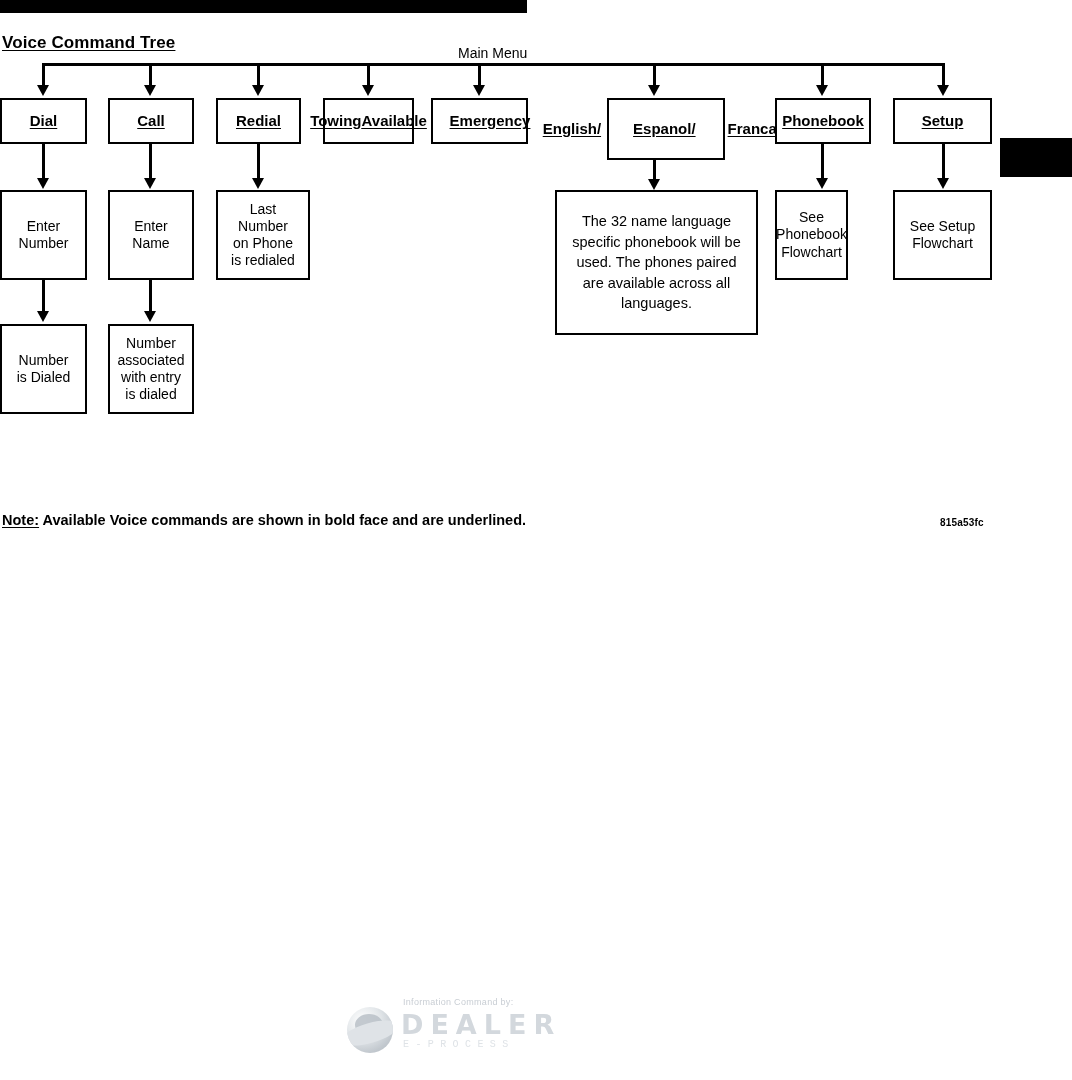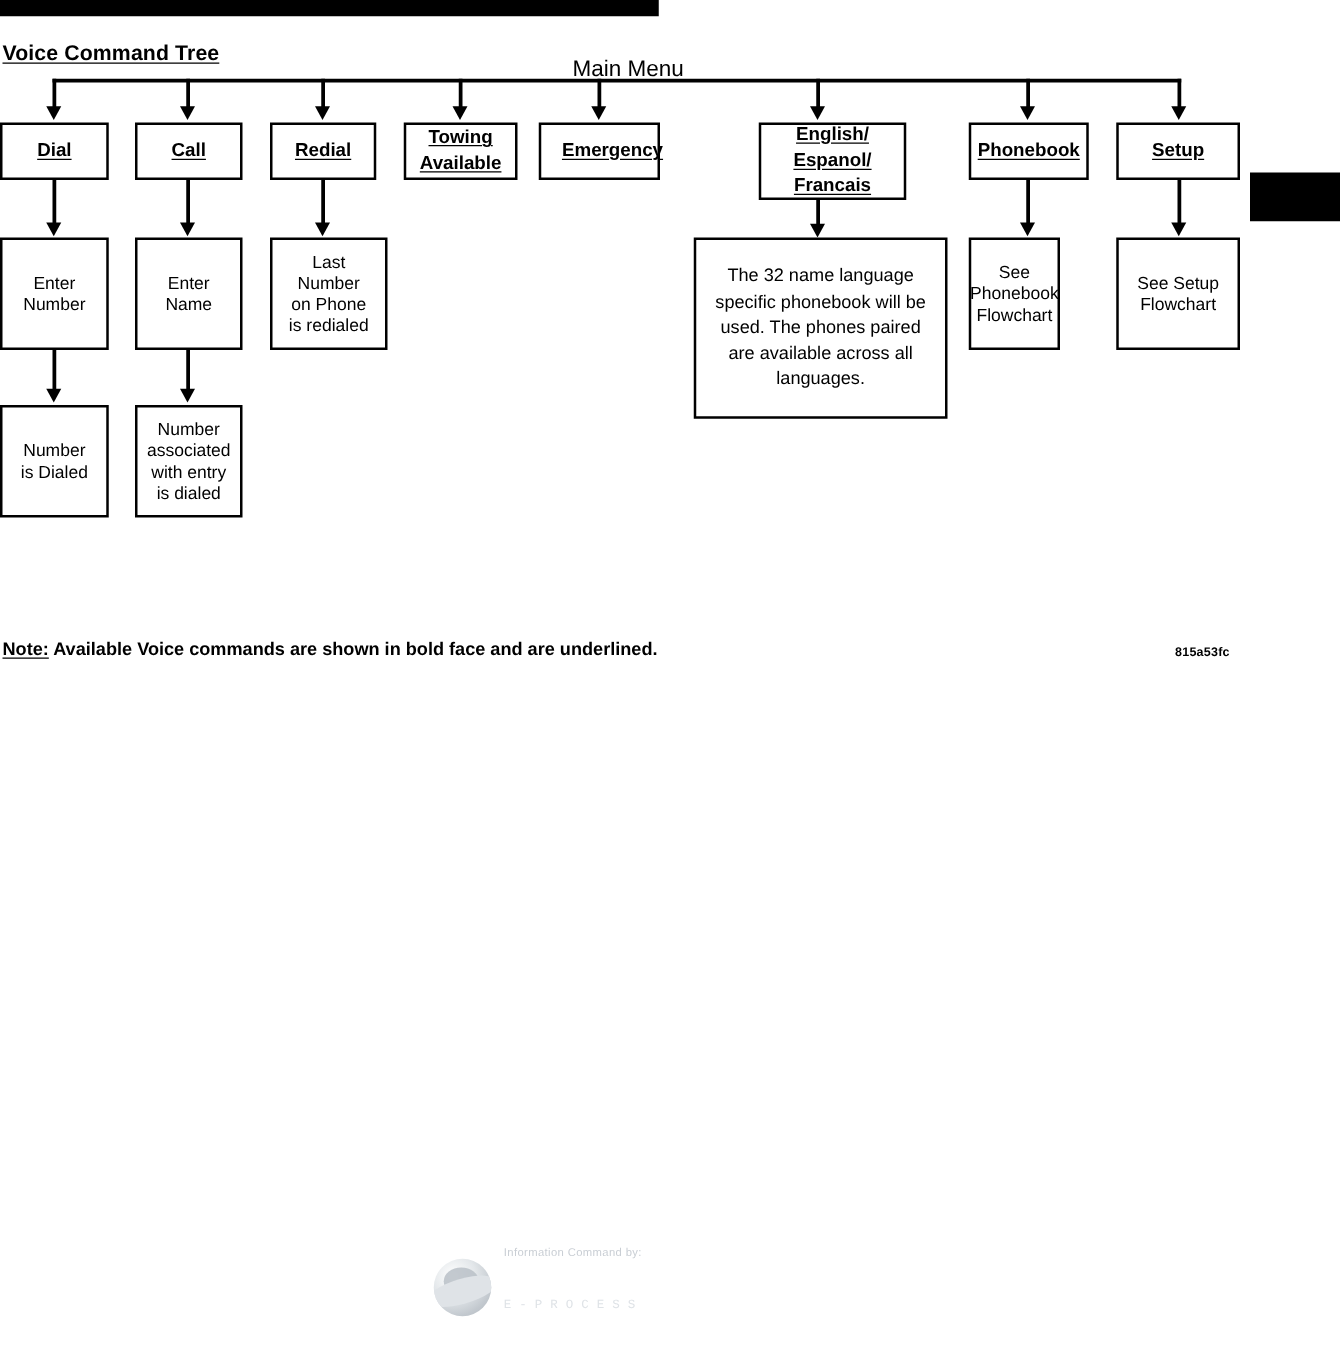--- a/index.html
+++ b/index.html
@@ -47,21 +47,21 @@
     text-decoration: underline;
     text-underline-offset: 2px;
     white-space: nowrap;
   }
 
   
   .main-menu-label {
     position: absolute;
     left: 458px;
     top: 45px;
-    font-size: 18px;
+    font-size: 14px;
     white-space: nowrap;
   }
 
   
   .hline {
     position: absolute;
     background: #000000;
     height: 3px;
   }
   .vline {
@@ -267,30 +267,30 @@
 </div>
 
 <div class="node cmd" style="left:108px; top:98px; width:86px; height:46px;">
   <span class="label">Call</span>
 </div>
 
 <div class="node cmd" style="left:216px; top:98px; width:85px; height:46px;">
   <span class="label">Redial</span>
 </div>
 
-<div class="node cmd multi" style="left:323px; top:98px; width:91px; height:46px; flex-direction:column;">
+<div class="node cmd multi" style="left:323px; top:98px; width:91px; height:46px; flex-direction:row;">
   <span class="label">Towing</span>
   <span class="label">Available</span>
 </div>
 
 <div class="node cmd" style="left:431px; top:98px; width:97px; height:46px;padding-left:24px;">
   <span class="label">Emergency</span>
 </div>
 
-<div class="node cmd multi" style="left:607px; top:98px; width:118px; height:62px; flex-direction:column;">
+<div class="node cmd multi" style="left:607px; top:98px; width:118px; height:62px; gap:32px;">
   <span class="label">English/</span>
   <span class="label">Espanol/</span>
   <span class="label">Francais</span>
 </div>
 
 <div class="node cmd" style="left:775px; top:98px; width:96px; height:46px;">
   <span class="label">Phonebook</span>
 </div>
 
 <div class="node cmd" style="left:893px; top:98px; width:99px; height:46px;">
@@ -332,14 +332,15 @@
 <div class="note-line">
   <span class="note-word">Note:</span><span> Available Voice commands are shown in bold face and are underlined.</span>
 </div>
 <div class="doc-code">815a53fc</div>
 
 <div class="watermark">
   <div class="wm-caption">Information Command by:</div>
   <div class="wm-globe">
     <div class="wm-globe-inner"></div>
   </div>
+  <div class="wm-brand">DEALER</div>
   <div class="wm-sub">E-PROCESS</div>
 </div>
 
 </body></html>

